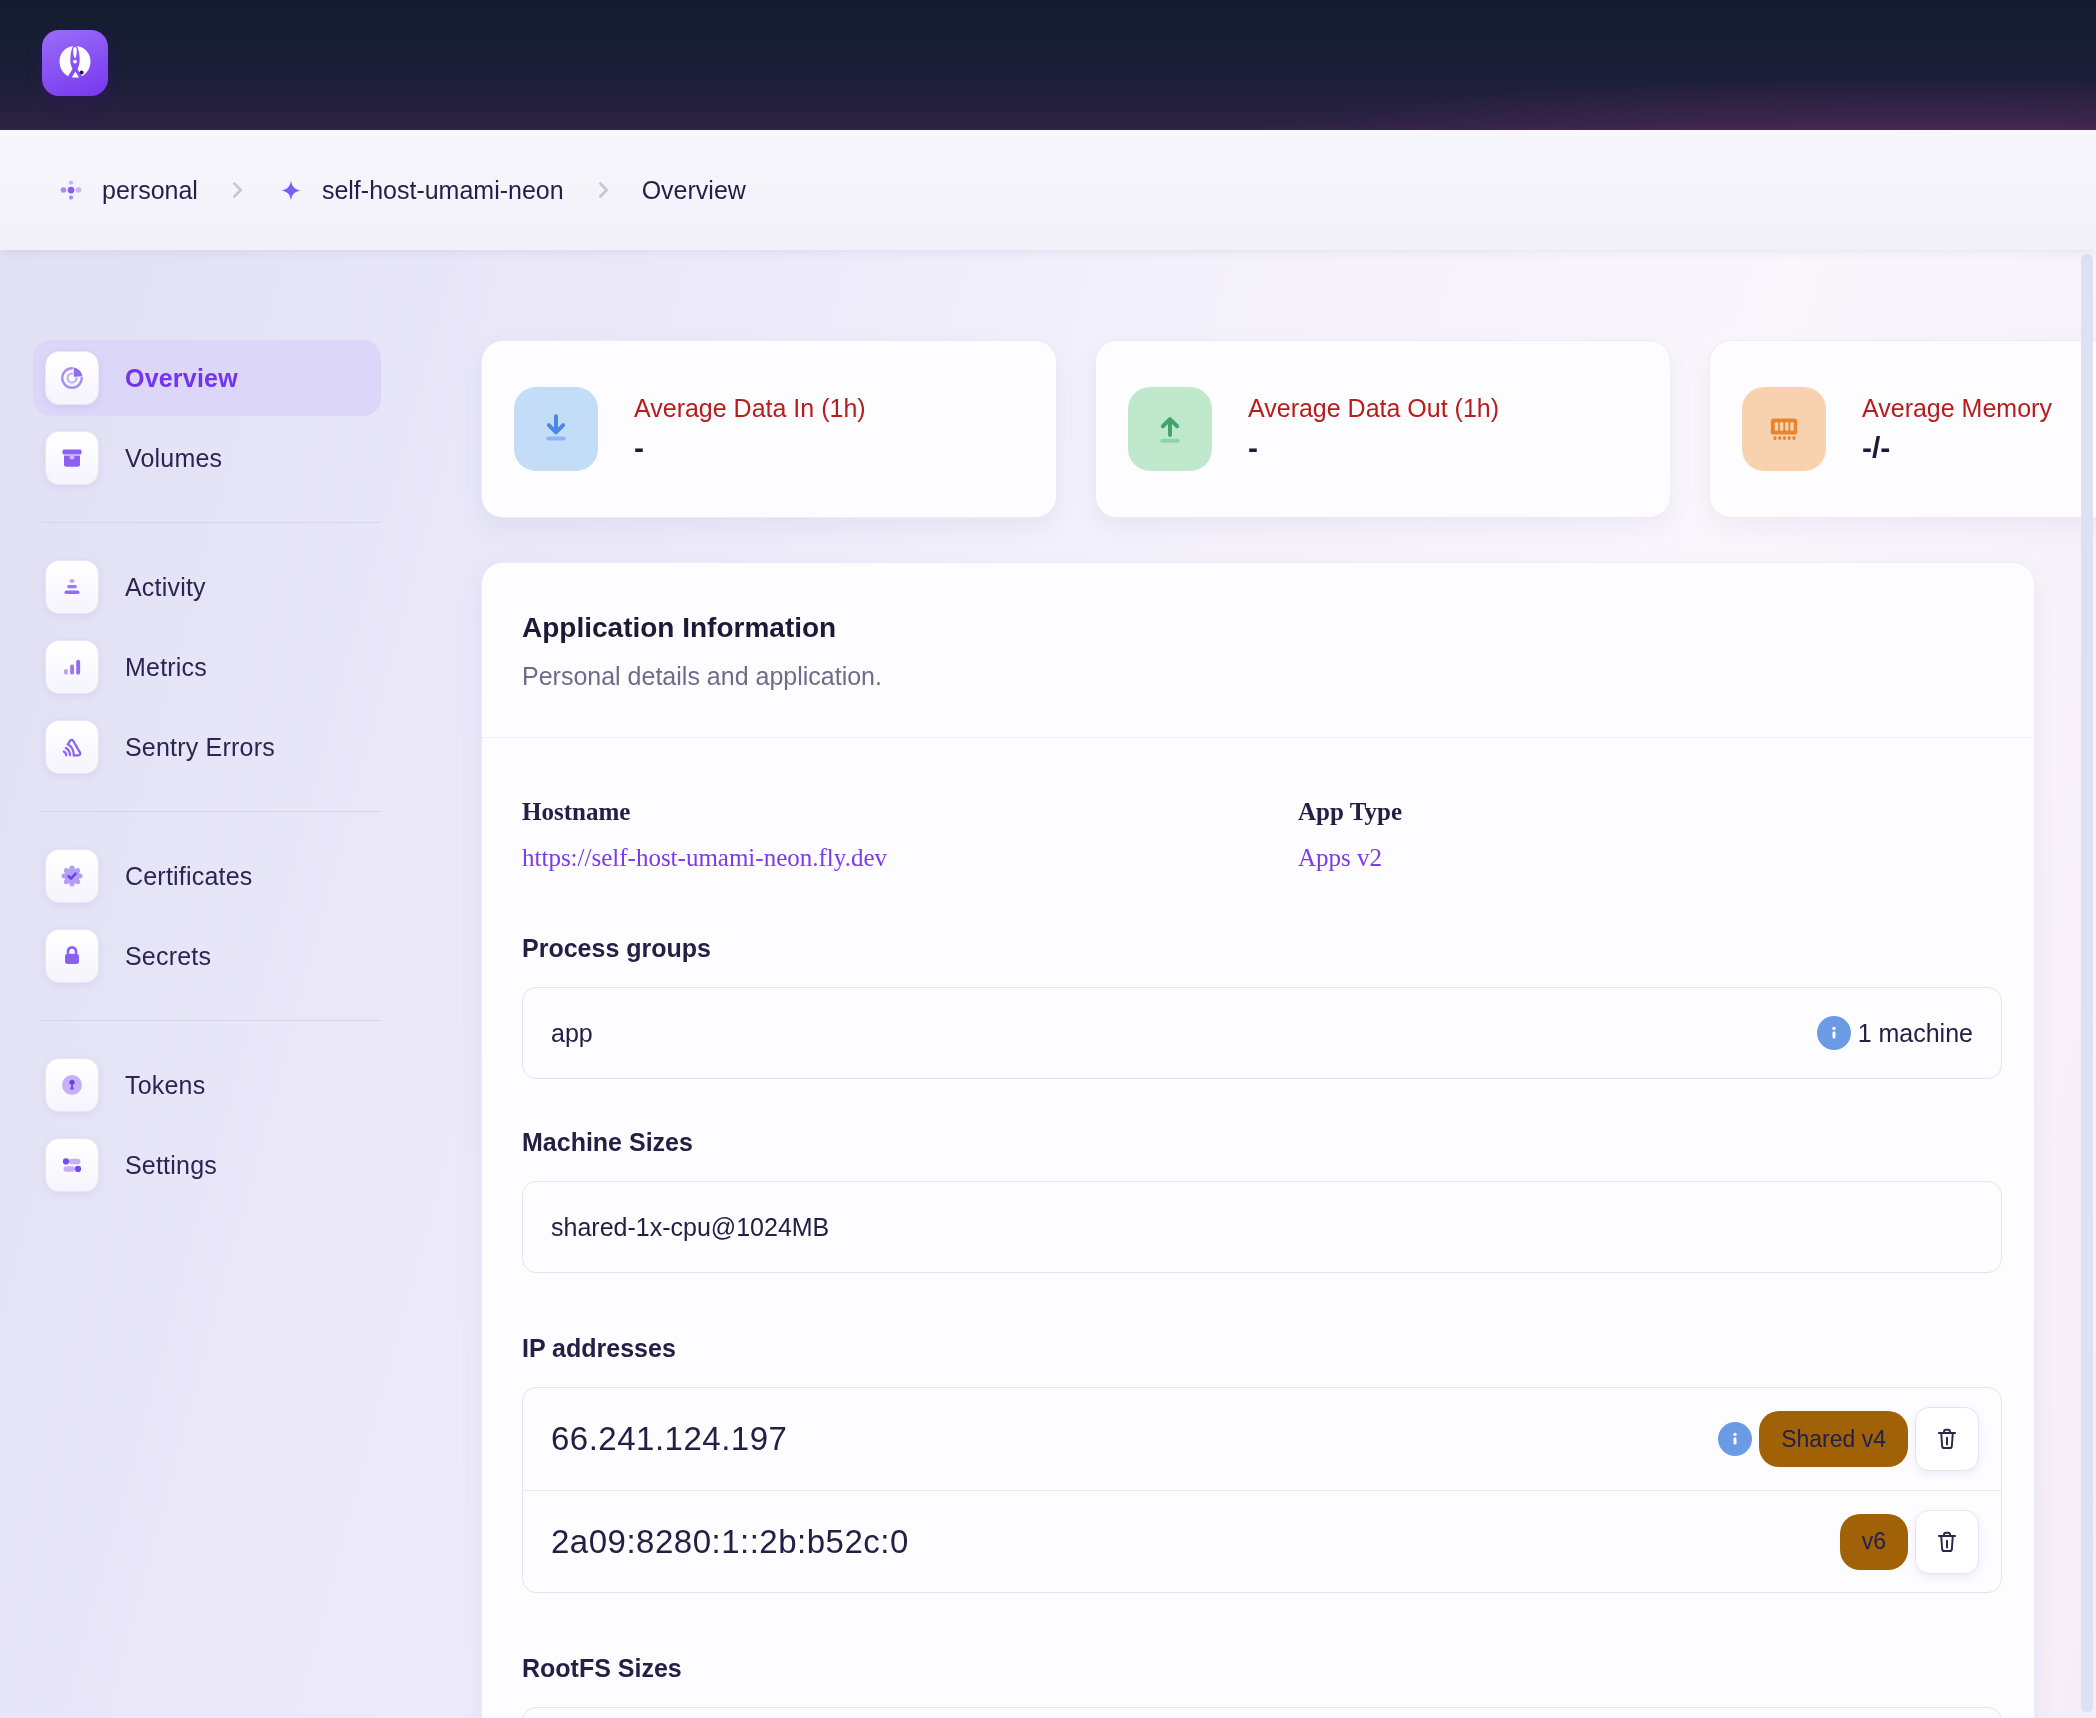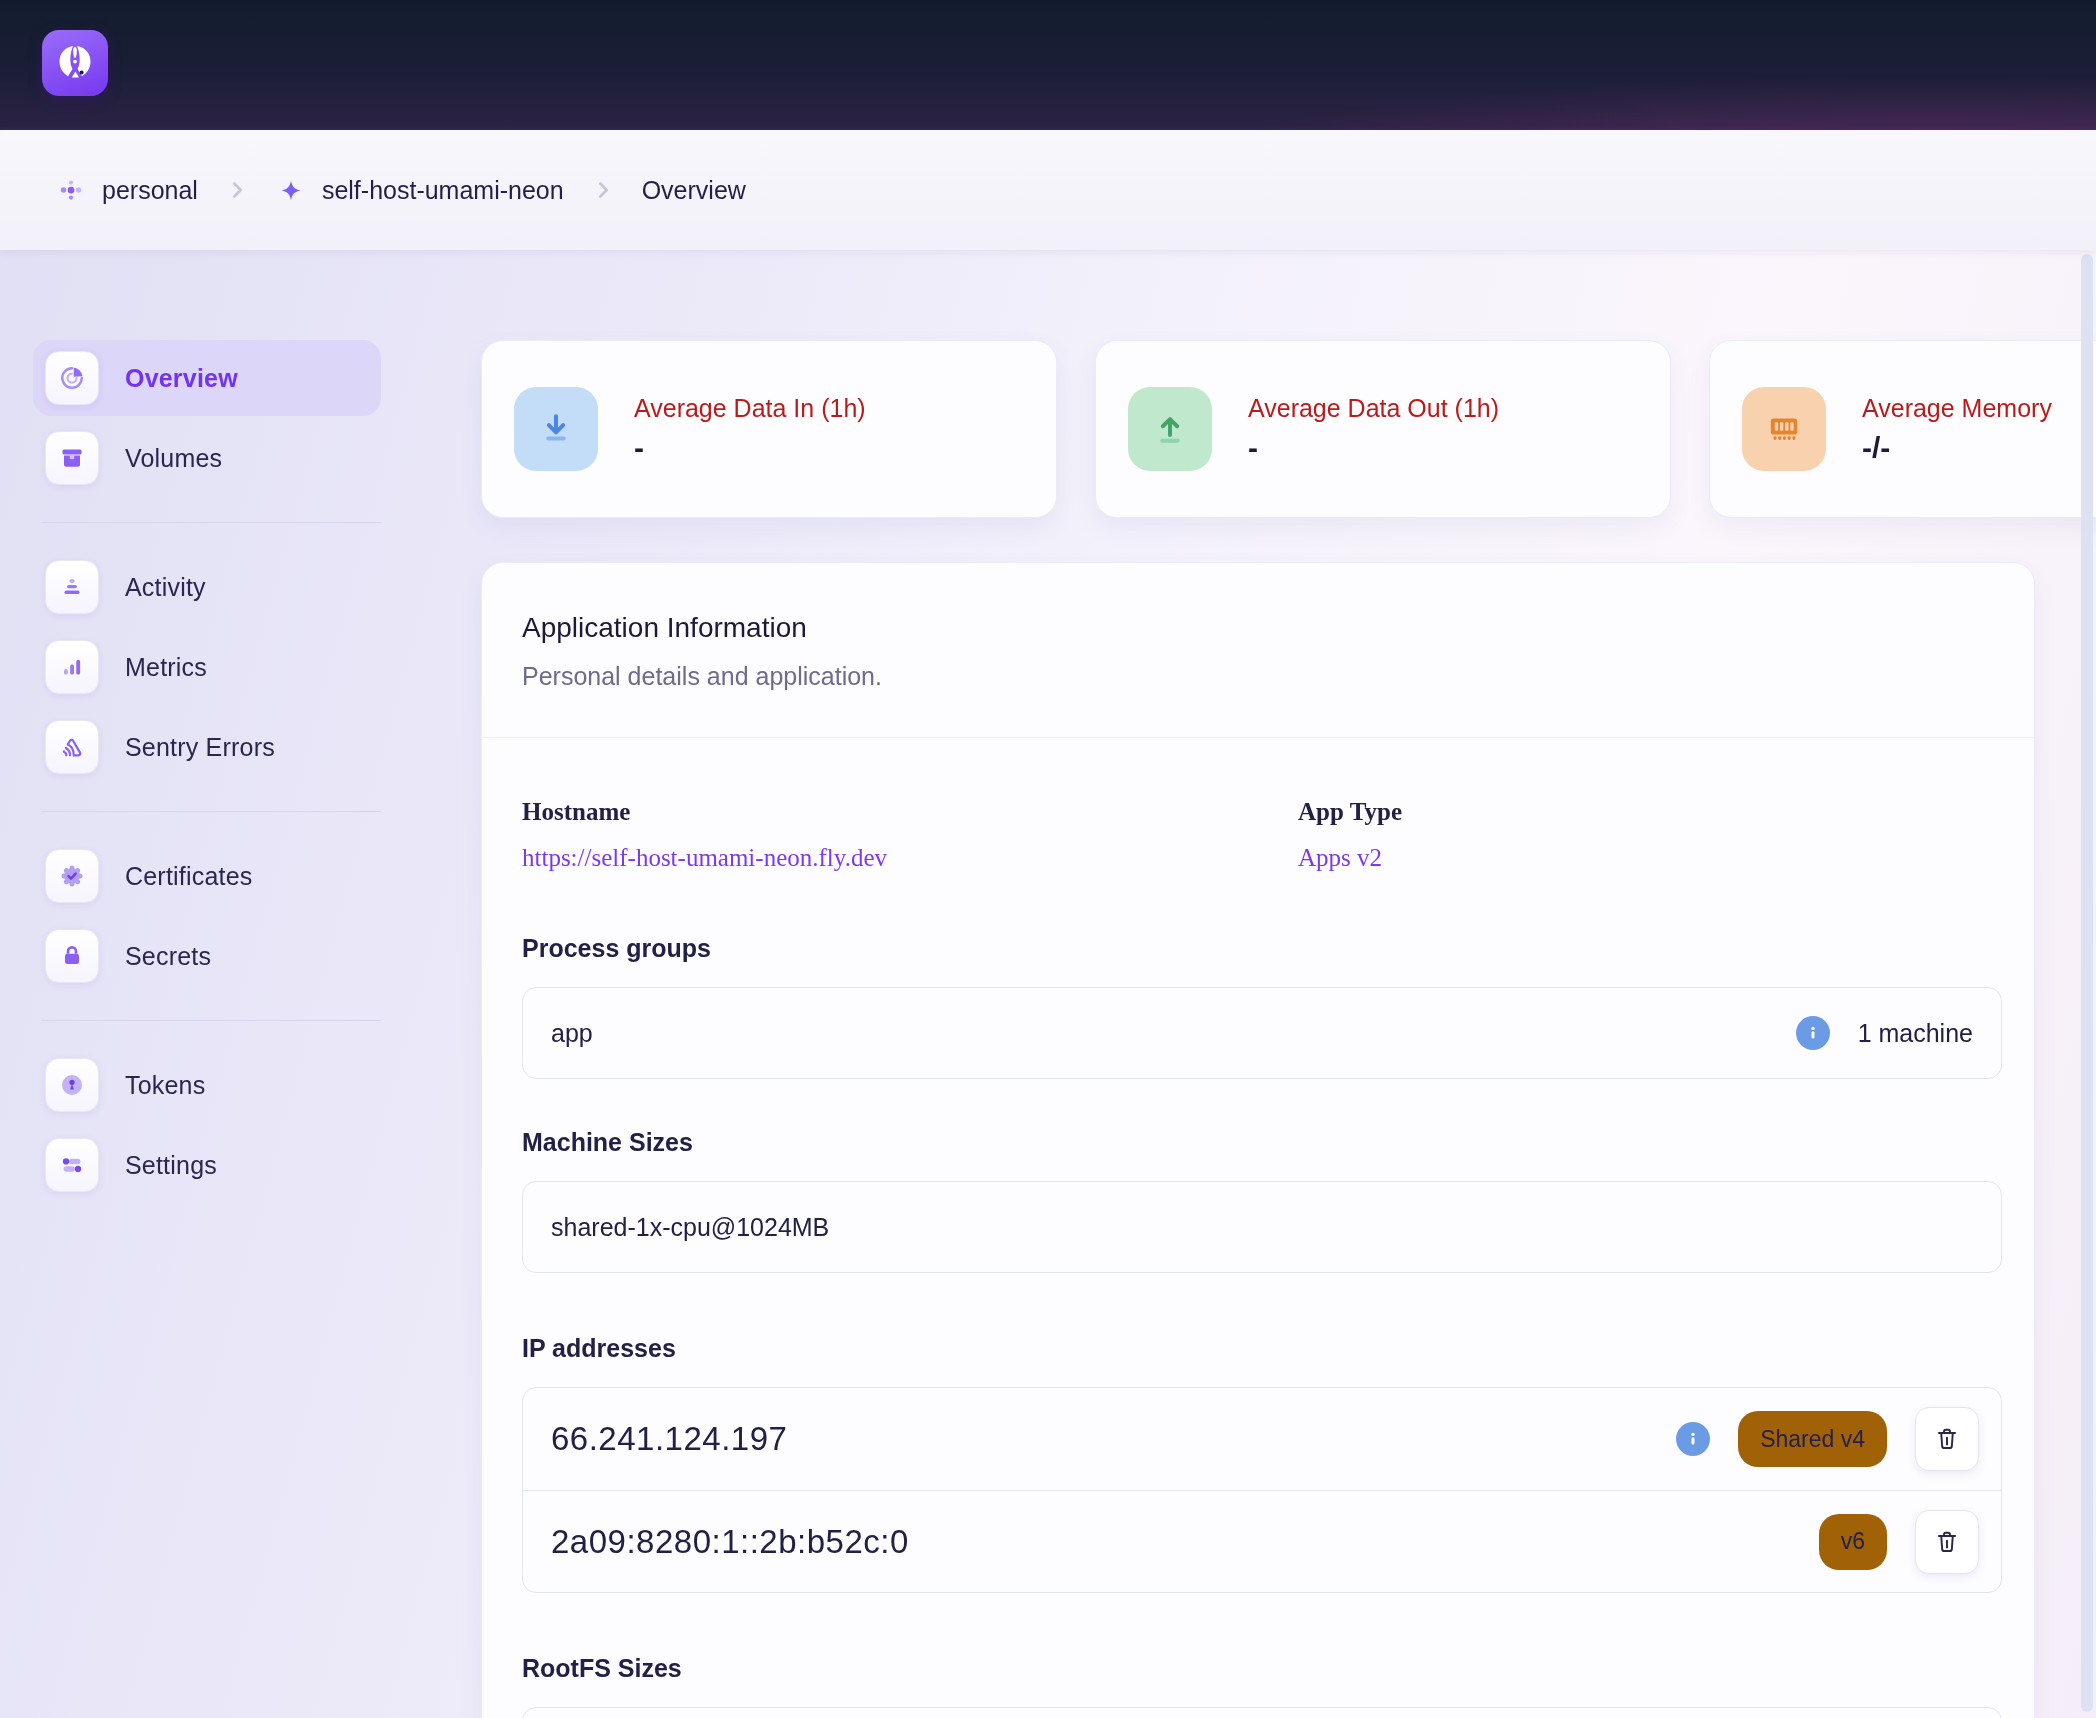--- a/index.html
+++ b/index.html
@@ -68,34 +68,34 @@
   .stat-label { font-size:25px; font-weight:500; color:#b91c1c; line-height:30px; white-space:nowrap; }
   .stat-value { font-size:30px; font-weight:700; color:#1d1936; margin-top:8px; }
   
   .info-card {
     width:1554px; margin-top:44px; border-radius:22px;
     background:#fdfdff; border:1px solid #ecebf7;
     box-shadow:0 10px 24px rgba(90,80,160,.07);
     overflow:hidden;
   }
   .info-head { padding:48px 40px 46px 40px; border-bottom:1.5px solid #eef0f7; }
-  .info-title { font-size:28px; font-weight:400; color:#1d1936; line-height:34px; }
+  .info-title { font-size:28px; font-weight:700; color:#1d1936; line-height:34px; }
   .info-sub { font-size:25px; color:#6e6b8b; margin-top:16px; line-height:30px; }
   .info-body { padding:0 32px 40px 40px; }
   .two-col { margin-top:59px; display:grid; grid-template-columns:776px 1fr;font-family:Liberation Serif, serif; }
   .field-label { font-size:25px; font-weight:600; color:#232045; line-height:30px; }
   .link { display:inline-block; margin-top:16px; font-size:25px; color:#7c3aed; text-decoration:none; line-height:30px; }
   .field-block { margin-top:60px; }
   .field-block.tight { margin-top:48px; }
   .row-box, .rows-box {
     margin-top:24px; border:1.5px solid #e2e4ef; border-radius:14px; background:#fdfdff;
   }
   .row-box { height:92px; display:flex; align-items:center; justify-content:space-between; padding:0 28px; }
   .row-text { font-size:25px; color:#232045; }
-  .row-right { display:flex; align-items:center; gap:28px; }
+  .row-right { display:flex; align-items:center; gap:7px; }
   .rows-box { overflow:hidden; }
   .ip-row { height:102px; display:flex; align-items:center; justify-content:space-between; padding:0 22px 0 28px; }
   .ip-row + .ip-row { border-top:1.5px solid #e6e8f1; }
   .mono { font-family:Liberation Sans, sans-serif; font-size:33px; color:#232045; letter-spacing:.5px; }
   .badge {
     background:#a16207; border-radius:20px; height:56px; display:flex; align-items:center;
     padding:0 22px; font-size:23px; font-weight:500; color:#23204a; white-space:nowrap;
   }
   .icon-btn {
     width:64px; height:64px; border-radius:14px; border:1.5px solid #e6e3f3; background:#ffffff;

